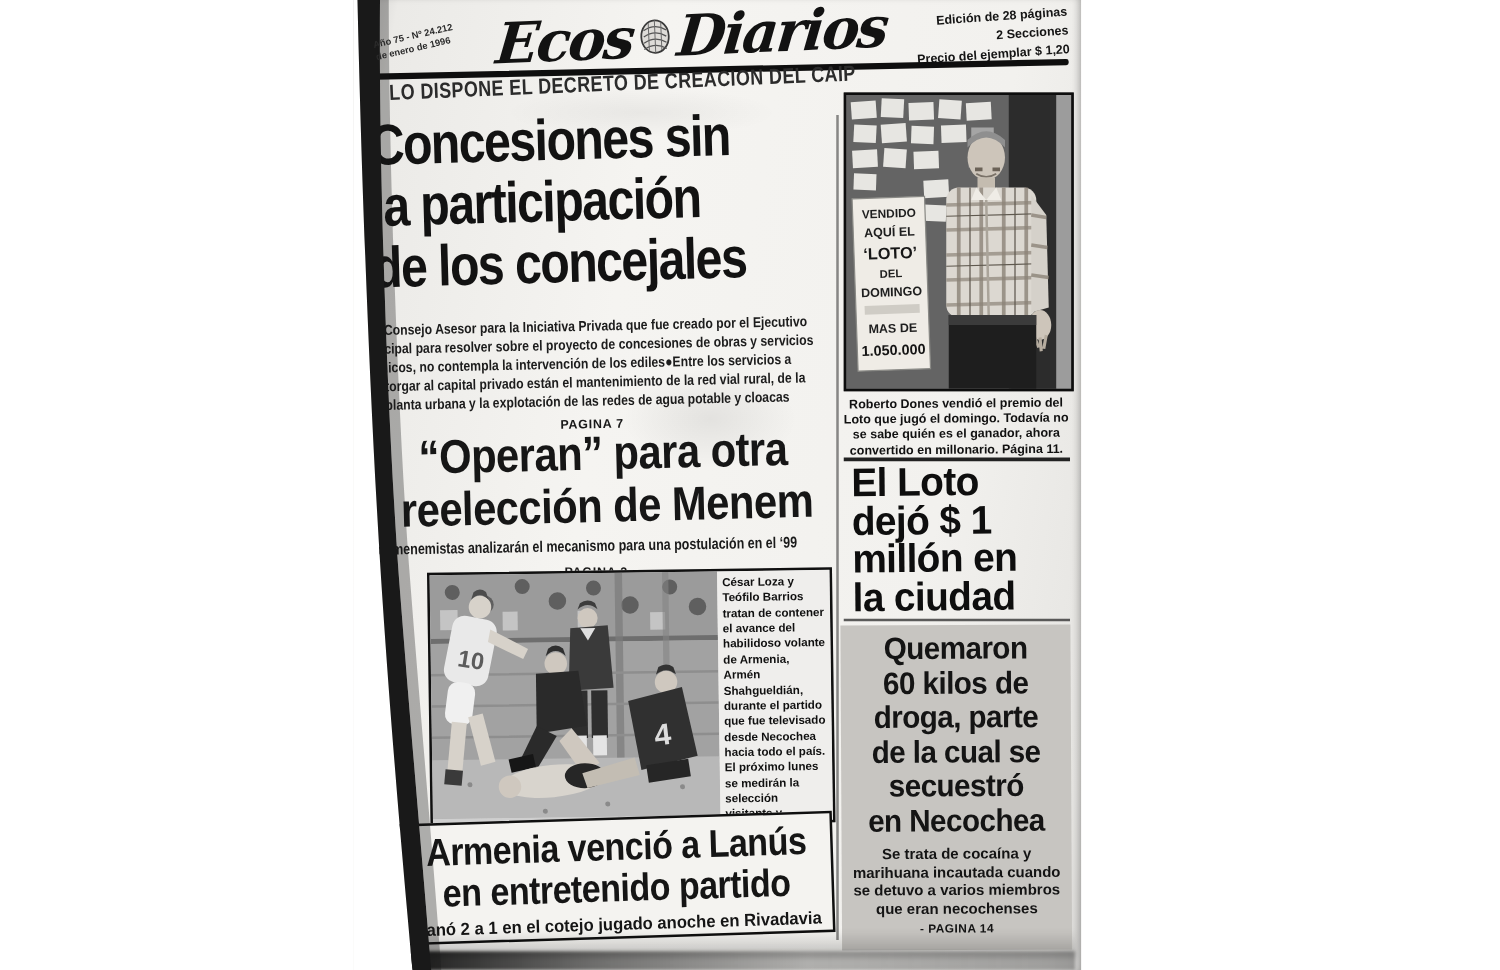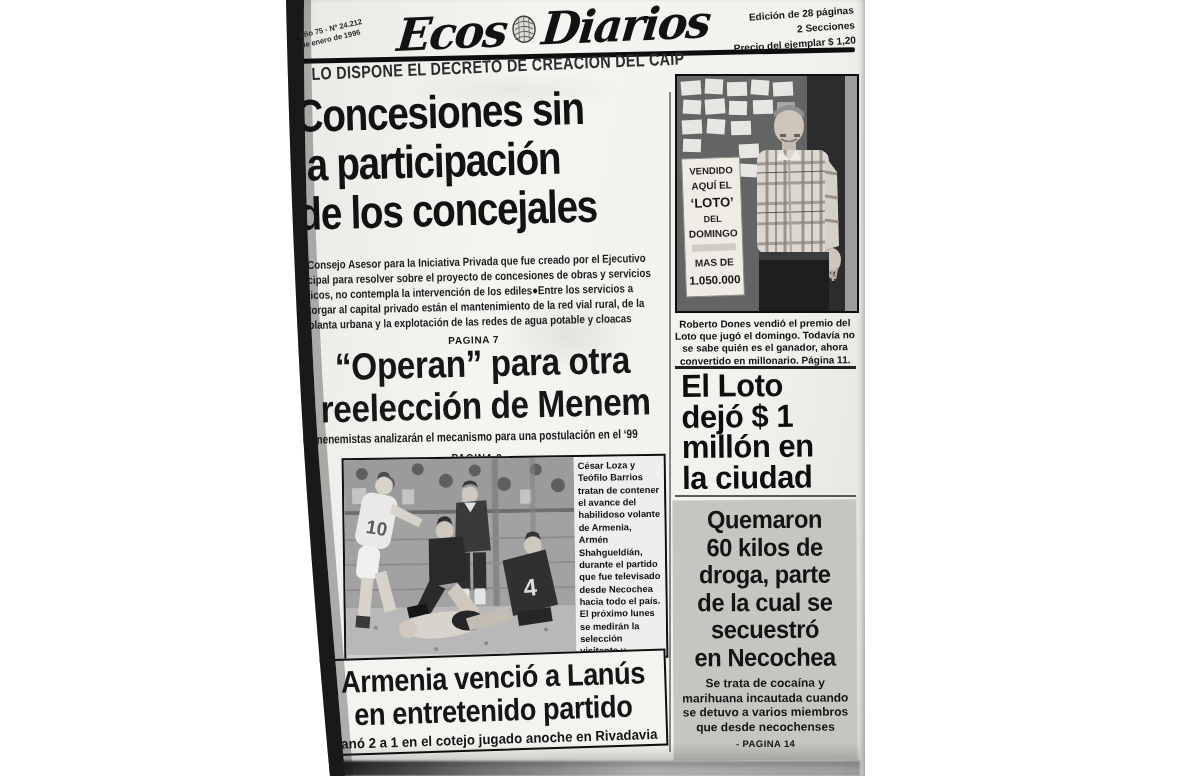--- a/index.html
+++ b/index.html
@@ -336,21 +336,21 @@
   </div>
   <div class="rrule2"></div>
 
   <div class="drug-box">
     <div class="dhl">Quemaron</div>
     <div class="dhl">60 kilos de</div>
     <div class="dhl">droga, parte</div>
     <div class="dhl">de la cual se</div>
     <div class="dhl">secuestró</div>
     <div class="dhl">en Necochea</div>
-    <div class="drug-deck">Se trata de cocaína y marihuana incautada cuando se detuvo a varios miembros que desde necochenses</div>
+    <div class="drug-deck">Se trata de cocaína y marihuana incautada cuando se detuvo a varios miembros que eran necochenses</div>
     <div class="drug-pgref">- PAGINA 14</div>
   </div>
 
   <svg class="spine" width="74" height="776" viewBox="0 0 74 776">
     <path d="M0,0 L3,0 C5,90 11,300 23,480 C31,600 41,710 47,776 L0,776 Z" fill="#ffffff"></path>
     <path d="M3,0 C5,90 11,300 23,480 C31,600 41,710 47,776 L62,776 C56,700 46,590 36,460 C26,320 20,120 21,0 Z" fill="#191919"></path>
     <path d="M21,0 C20,120 26,320 36,460 C46,590 56,700 62,776 L70,776 C64,690 54,580 44,450 C34,310 28,110 28,0 Z" fill="#1a1a1a" opacity=".32"></path>
   </svg>
 
   <div class="bottom-fade"></div>

